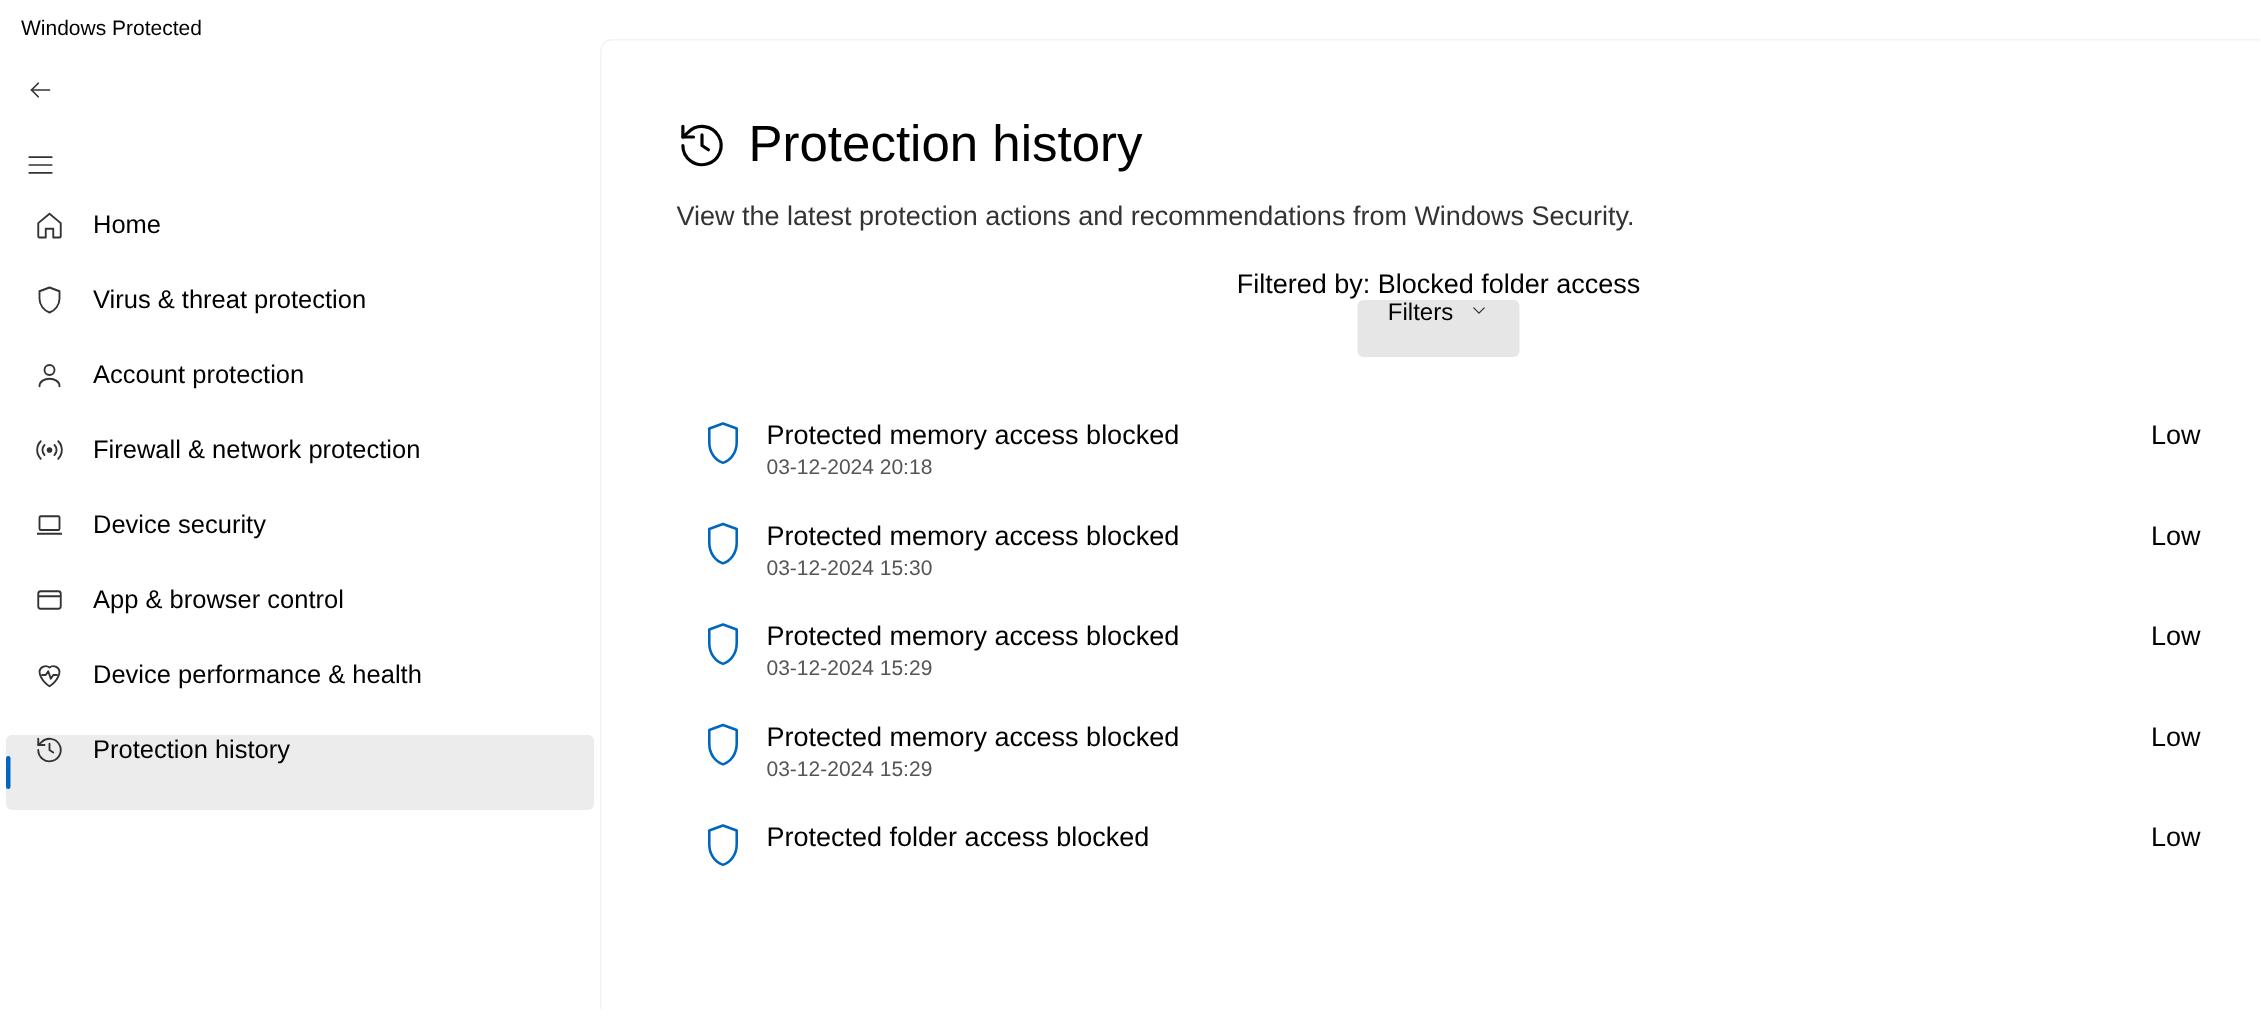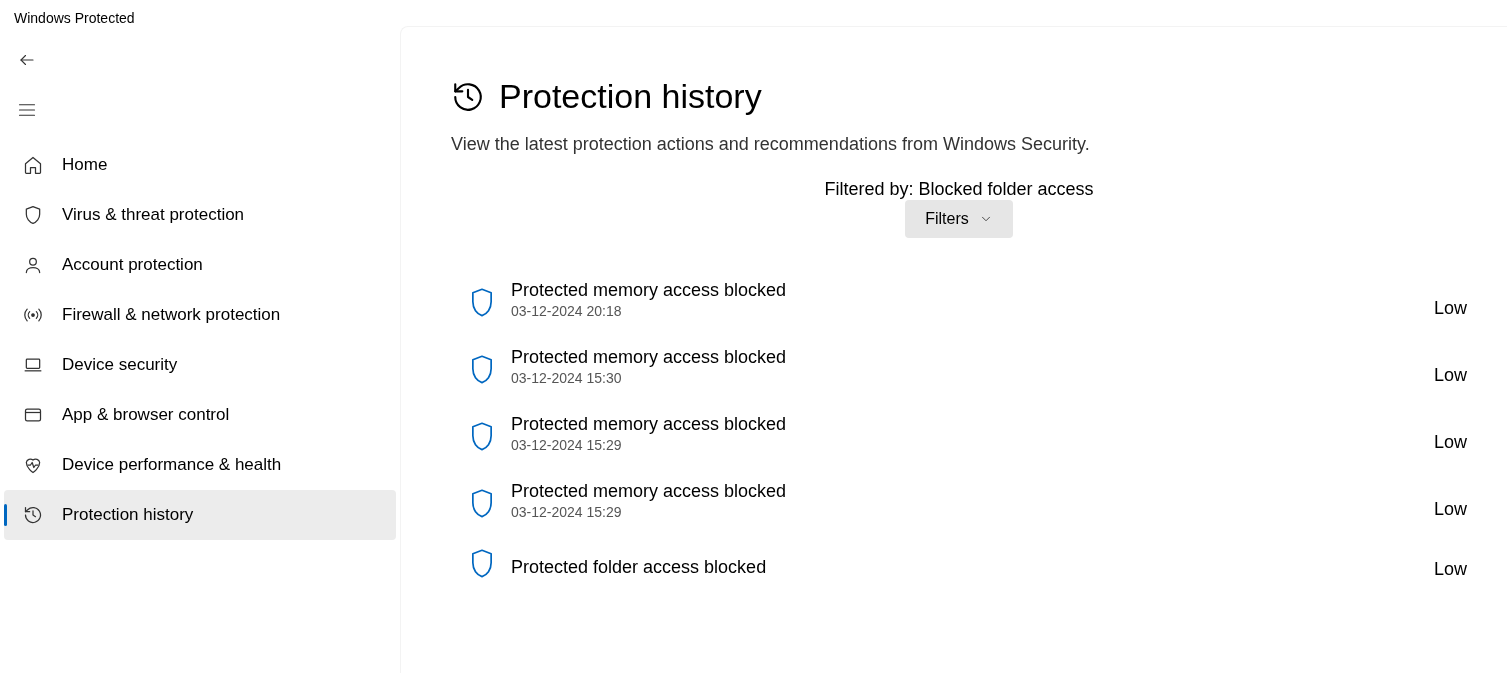--- a/index.html
+++ b/index.html
@@ -35,21 +35,21 @@
     height: 40px;
     display: flex;
     align-items: center;
     justify-content: flex-start;
     padding-left: 18px;
     margin-bottom: 10px;
     cursor: pointer;
   }
   .nav-item {
     display: flex;
-    align-items: center;
+    align-items: flex-start;
     height: 50px;
     padding-left: 18px;
     margin: 0 4px;
     border-radius: 4px;
     position: relative;
     cursor: pointer;
     font-size: 17px;
   }
   .nav-item.active {
     background: #ececec;
@@ -106,29 +106,29 @@
   }
   .filter-text { font-size: 18px; }
   .filters-btn {
     background: #e6e6e6;
     border: none;
     height: 38px;
     padding: 0 20px;
     border-radius: 4px;
     font-size: 16px;
     display: flex;
-    align-items: center;
+    align-items: flex-start;
     gap: 10px;
     cursor: pointer;
     font-family: inherit;
   }
   .history-list {}
   .history-item {
     display: flex;
-    align-items: flex-end;
+    align-items: flex-start;
     padding: 14px 20px 14px 8px;
     cursor: pointer;
   }
   .history-icon {
     width: 46px;
     display: flex;
     justify-content: center;
   }
   .history-text { flex: 1; margin-left: 6px; }
   .history-title { font-size: 18px; margin-bottom: 2px; }

